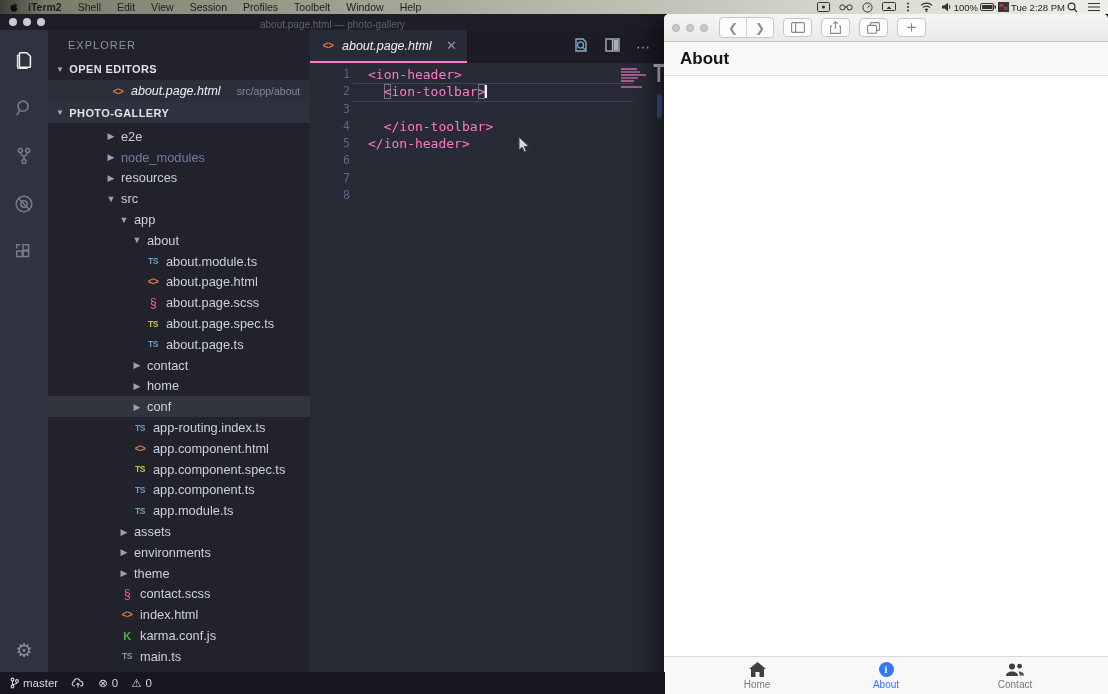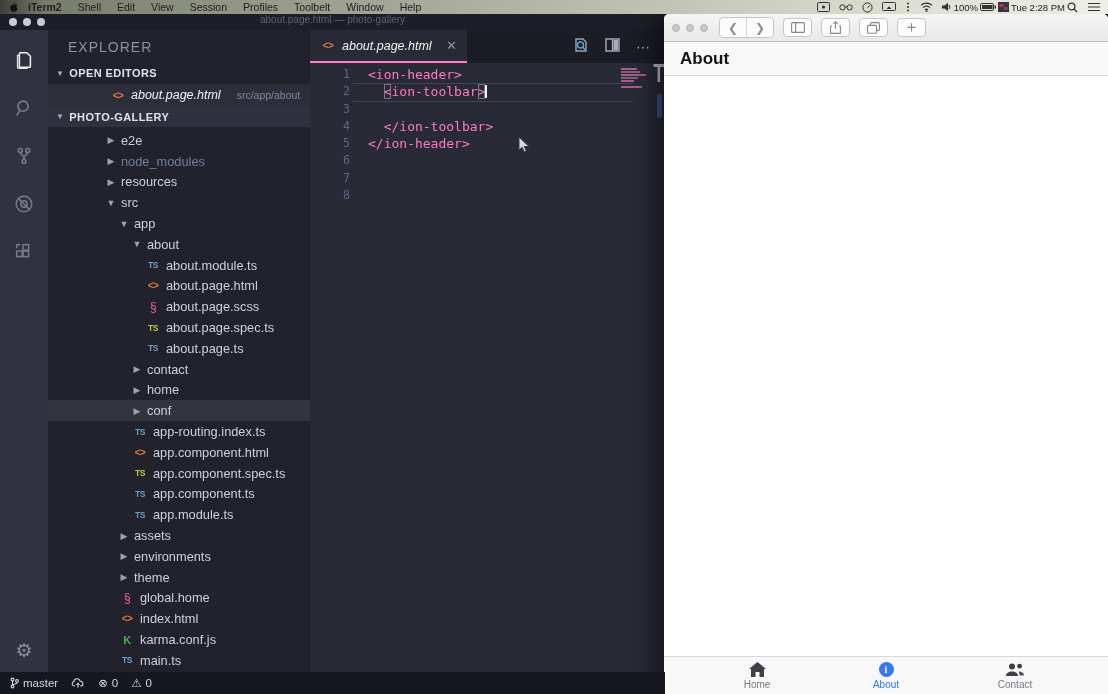--- a/index.html
+++ b/index.html
@@ -13,35 +13,35 @@
   .mb-left{display:flex;align-items:center;height:100%;}
   .mitem{padding:0 8px;line-height:14px;}
   .mitem.bold{font-weight:bold;}
   .apple{width:14px;display:flex;justify-content:center;}
   .mb-right{margin-left:auto;display:flex;align-items:center;gap:2px;font-size:9.5px;color:#222;padding-right:2px;}
   .mb-right .micon{display:flex;align-items:center;}
   .mb-right svg{display:block;}
 
   
   .vscode{position:absolute;left:0;top:14px;width:665px;height:680px;background:#282a36;}
-  .vs-titlebar{height:16px;background:#1d1e27;position:relative;display:flex;align-items:flex-start;}
+  .vs-titlebar{height:16px;background:#1d1e27;position:relative;display:flex;align-items:flex-end;}
   .lights{position:absolute;left:9px;top:4px;display:flex;gap:6px;}
   .light{width:8px;height:8px;border-radius:50%;background:#c9cbd3;}
   .vs-title{flex:1;text-align:center;font-size:10px;color:#5d6175;}
   .vs-main{position:absolute;top:16px;bottom:22px;left:0;right:0;display:flex;}
 
   .activitybar{width:48px;background:#30323f;display:flex;flex-direction:column;align-items:center;
     padding-top:6px;position:relative;flex:none;}
   .ab-item{height:48px;display:flex;align-items:center;justify-content:center;width:100%;color:#767b8f;}
   .ab-item.active{color:#f4f4f2;}
   .ab-gear{position:absolute;bottom:12px;left:0;width:100%;display:flex;justify-content:center;
     color:#8a8e9d;font-size:19px;line-height:1;font-family:"DejaVu Sans",sans-serif;}
 
   .sidebar{width:262px;background:#21222c;flex:none;color:#c3c6d4;overflow:hidden;font-size:13px;}
-  .sb-title{padding:9px 0 7px 20px;font-size:14px;letter-spacing:1px;color:#8d91a4;}
+  .sb-title{padding:9px 0 7px 20px;font-size:11px;letter-spacing:1px;color:#8d91a4;}
   .sb-sec{height:22px;display:flex;align-items:center;font-size:11px;font-weight:bold;color:#e0e2e9;
     letter-spacing:.4px;padding-left:8px;gap:5px;}
   .sb-sec .caret{font-size:8px;color:#aab;transform:translateY(0px);}
   .sb-openrow{height:22px;display:flex;align-items:center;background:#2c2e3a;padding-left:62px;gap:5px;}
   .sb-openrow .fname{font-style:italic;color:#f0f1f5;font-size:12.5px;}
   .sb-openrow .fpath{color:#81869c;font-size:10.5px;margin-left:11px;}
   .sb-sec2{height:21px;background:#2f313e;}
   .tree{padding-top:3px;}
   .trow{height:20.8px;display:flex;align-items:center;gap:5px;box-sizing:border-box;}
   .trow.selected{background:#323440;}
@@ -358,21 +358,21 @@
           <div class="trow" style="padding-left: 71px;">
             <span class="arrow">▶</span>
             <span class="label">environments</span>
           </div>
           <div class="trow" style="padding-left: 71px;">
             <span class="arrow">▶</span>
             <span class="label">theme</span>
           </div>
           <div class="trow" style="padding-left: 71px;">
             <span class="ficon fi-scss">§</span>
-            <span class="label">global.home</span>
+            <span class="label">contact.scss</span>
           </div>
           <div class="trow" style="padding-left: 71px;">
             <span class="ficon fi-html">&lt;&gt;</span>
             <span class="label">index.html</span>
           </div>
           <div class="trow" style="padding-left: 71px;">
             <span class="ficon fi-karma">K</span>
             <span class="label">karma.conf.js</span>
           </div>
           <div class="trow" style="padding-left: 71px;">

